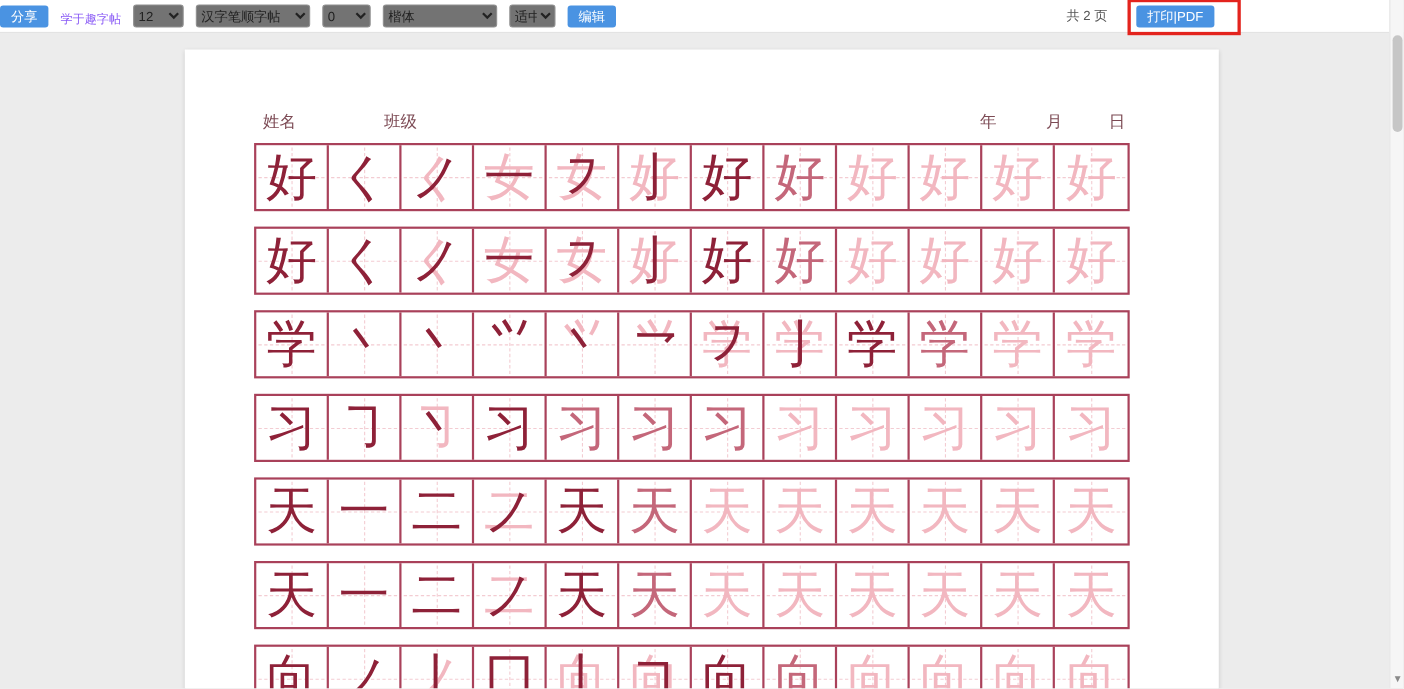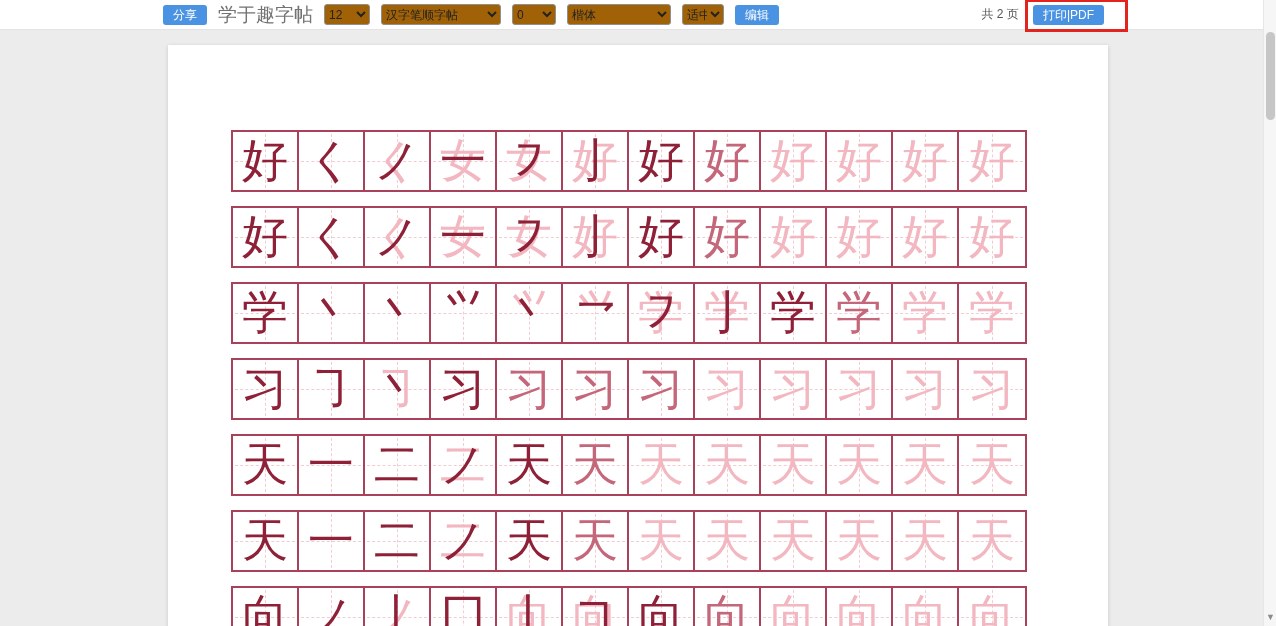--- a/index.html
+++ b/index.html
@@ -3,26 +3,26 @@
 <meta charset="utf-8">
 <style>
   *{box-sizing:border-box;margin:0;padding:0}
   html,body{background:#ececec}
   body{font-family:"Liberation Sans","DejaVu Sans",sans-serif}
   #viewport{position:relative;width:1276px;height:626px;overflow:hidden;background:#ececec}
 
   
   #topbar{position:absolute;top:0;left:0;right:0;height:30px;background:#fff;
     border-bottom:1px solid #e3e3e3;display:flex;align-items:center;font-size:12px;z-index:5}
-  .tb-left{display:flex;align-items:center;gap:11px;margin-left:163px}
-  .tb-right{display:flex;align-items:center;gap:14px;margin-left:auto;margin-right:172px}
+  .tb-left{display:flex;align-items:flex-end;gap:11px;}
+  .tb-right{display:flex;align-items:center;gap:26px;margin-left:auto;margin-right:172px}
   .btn{background:var(--accent-blue,#4a93e2);color:#fff;border:none;border-radius:3px;
     font-size:12px;line-height:1;padding:4px 10px;cursor:pointer;white-space:nowrap}
-  select{height:21px;font-size:12px;border:1px solid #8f8f8f;border-radius:3px;background:#a16207;color:#222}
-  .appname{color:#737373;font-size:19px;white-space:nowrap}
+  select{height:21px;font-size:12px;border:1px solid #8f8f8f;border-radius:3px;background:#737373;color:#222}
+  .appname{color:#8b5cf6;font-size:11px;white-space:nowrap}
   .pages{color:#555;white-space:nowrap}
   .print-wrap{position:relative;display:inline-block}
   .hl{position:absolute;top:-6px;left:-8px;right:-24px;bottom:-7px;
     border:3px solid var(--highlight-red,#e3231d);pointer-events:none}
 
   
   #page{position:absolute;left:168px;top:45px;width:940px;height:900px;background:#fff;
     box-shadow:0 1px 4px rgba(0,0,0,.15)}
   #sheet-header{position:absolute;left:63px;top:56px;width:792px;display:flex;
     align-items:flex-end;font-size:15px;color:#7c4a54}
@@ -60,21 +60,21 @@
 
 <div id="viewport">
 
   <div id="topbar">
     <div class="tb-left">
       <button class="btn">分享</button>
       <span class="appname">学于趣字帖</span>
       <select style="width:46px">
         <option>12</option>
       </select>
-      <select style="width:120px">
+      <select style="width:104px">
         <option>汉字笔顺字帖</option>
       </select>
       <select style="width:44px">
         <option>0</option>
       </select>
       <select style="width:104px">
         <option>楷体</option>
       </select>
       <select style="width:42px">
         <option>适中</option>
@@ -84,20 +84,27 @@
     <div class="tb-right">
       <span class="pages">共 2 页</span>
       <span class="print-wrap">
         <button class="btn">打印|PDF</button>
         <span class="hl"></span>
       </span>
     </div>
   </div>
 
   <div id="page">
+    <div id="sheet-header">
+      <span class="lbl lbl-name">姓名</span>
+      <span class="lbl lbl-class">班级</span>
+      <span class="lbl lbl-year">年</span>
+      <span class="lbl lbl-month">月</span>
+      <span class="lbl lbl-day">日</span>
+    </div>
     <div id="grid">
         <div class="prow">
           <div class="cell">
             <span class="ch dark">好</span>
           </div>
           <div class="cell">
             <span class="ch dark">く</span>
           </div>
           <div class="cell">
             <span class="ch light">く</span>

